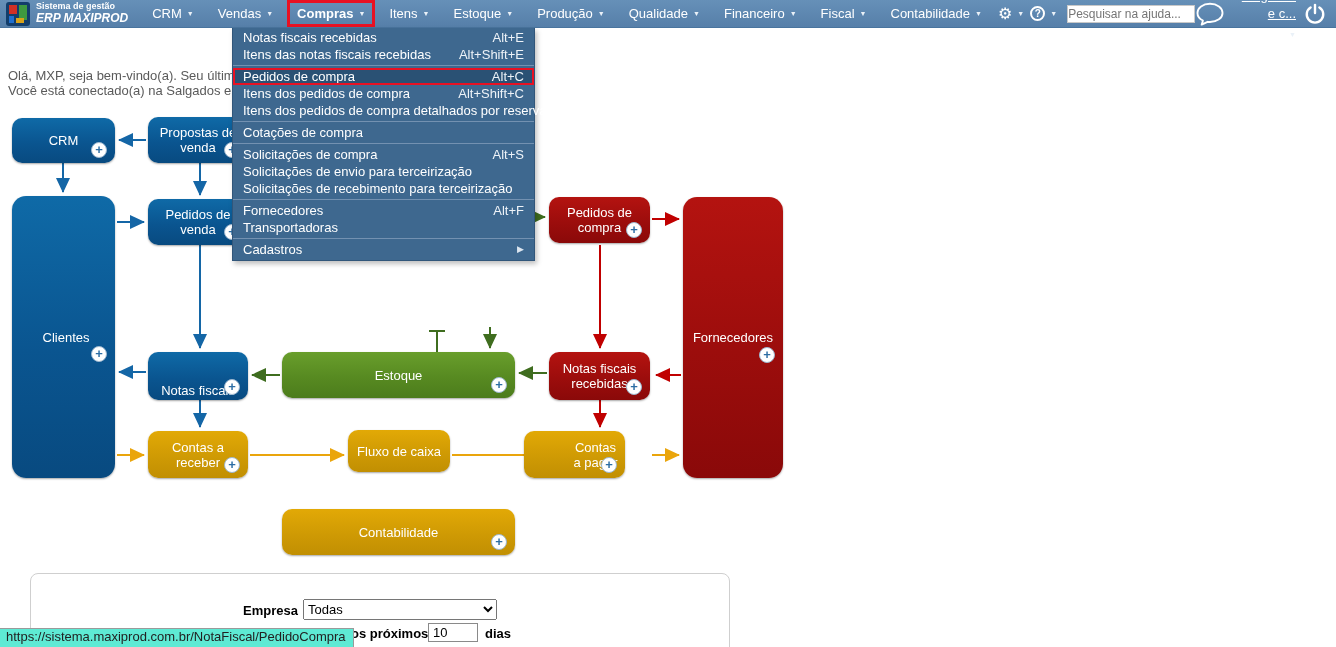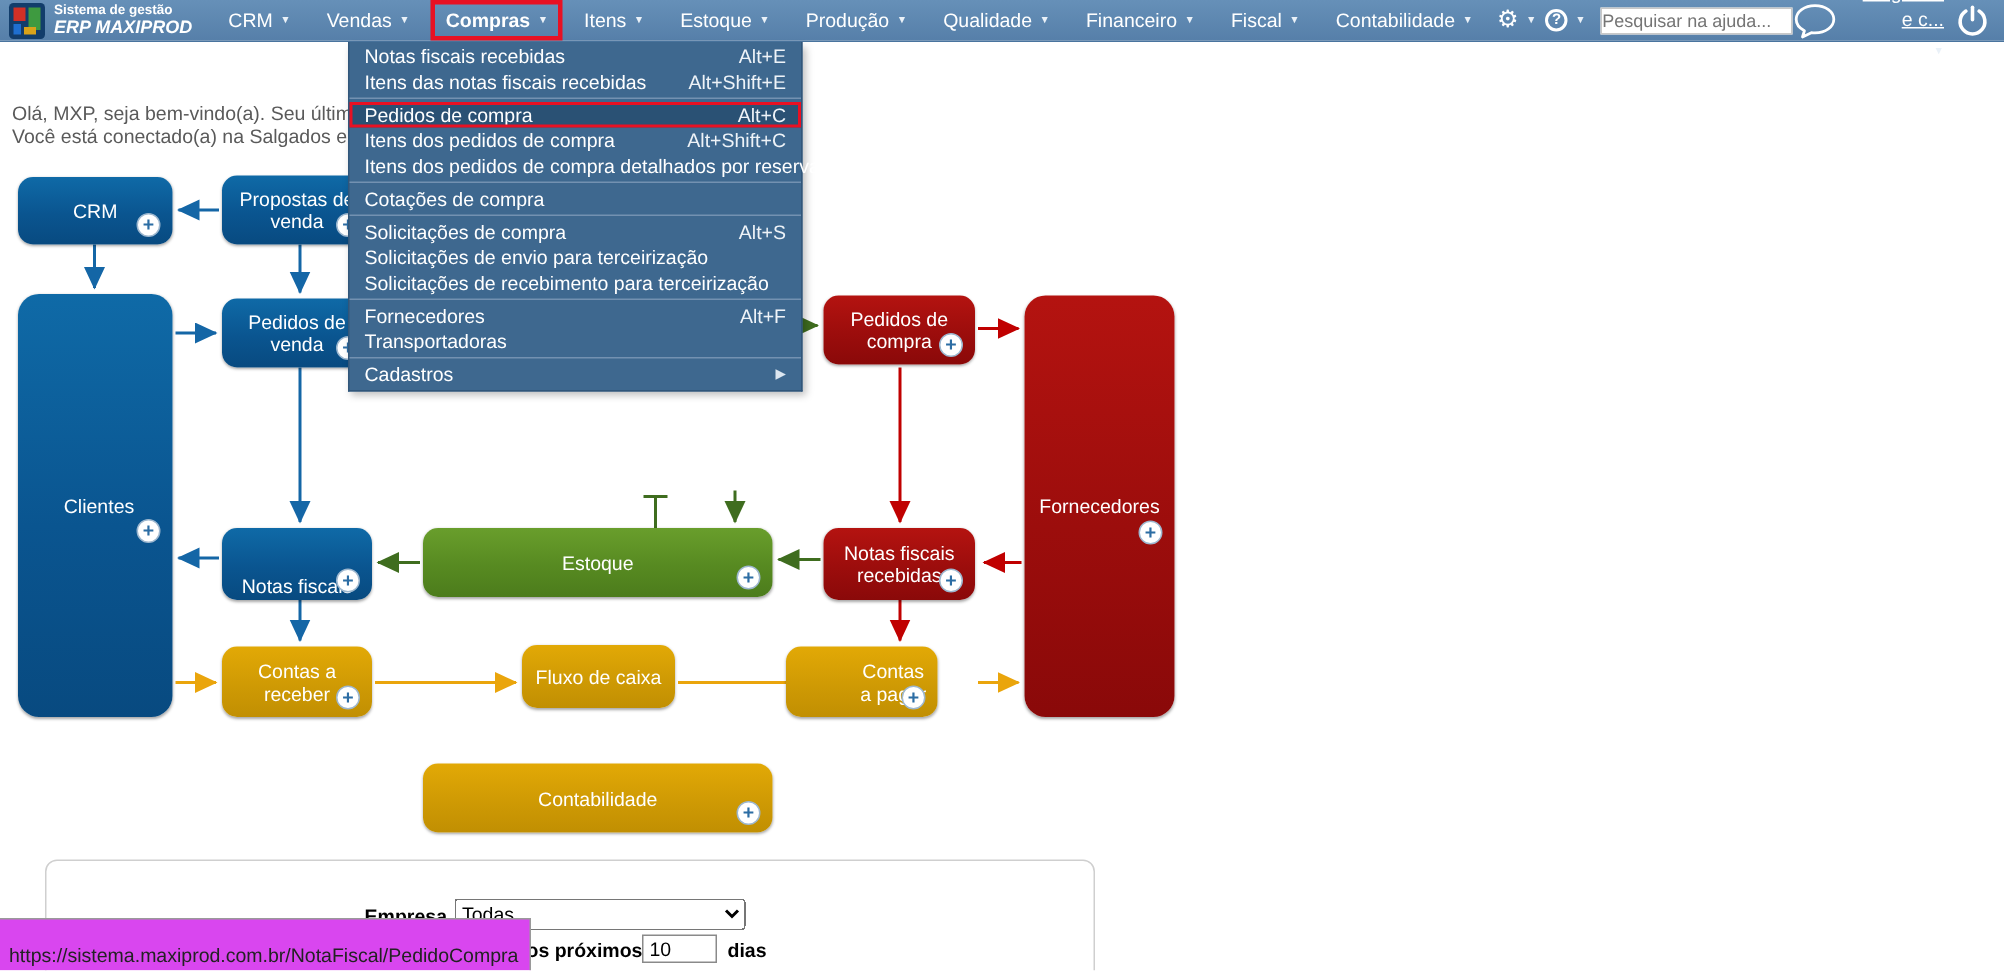--- a/index.html
+++ b/index.html
@@ -74,23 +74,23 @@
            border:1px solid #cfcfcf; border-radius:8px; background:#fff; }
   #empresa-label { right:calc(100% - 298px); top:603px; position:absolute; z-index:3; font-size:13px; font-weight:bold; }
   #empresa-select { position:absolute; left:303px; top:599px; width:194px; height:21px; font-size:13px;
                     z-index:3; font-family:"Liberation Sans",sans-serif; }
   #frag-label { position:absolute; left:325px; top:626px; z-index:3; font-size:13px; font-weight:bold; }
   #days-input { position:absolute; left:428px; top:623px; width:50px; height:19px; border:1px solid #8a8a8a;
                 font-size:13px; padding:1px 4px; z-index:3; font-family:"Liberation Sans",sans-serif; }
   #days-label { position:absolute; left:485px; top:626px; z-index:3; font-size:13px; font-weight:bold; }
 
   
-  .statusbar { position:absolute; left:0; bottom:0; z-index:60; background:#d946ef;
+  .statusbar { position:absolute; left:0; bottom:0; z-index:60; background:#5eead4;
                border:1px solid #9a9a9a; border-left:none; border-bottom:none;
-               font-size:13px; color:#222; padding:16px 7px 3px 6px; white-space:nowrap; }
+               font-size:13px; color:#222; padding:0 7px 3px 6px; white-space:nowrap; }
 </style>
 </head>
 <body>
 
 <div id="stage">
 
   <div class="topbar">
     <div class="logo">
       <i class="t-red"></i>
         <i class="t-green"></i>

